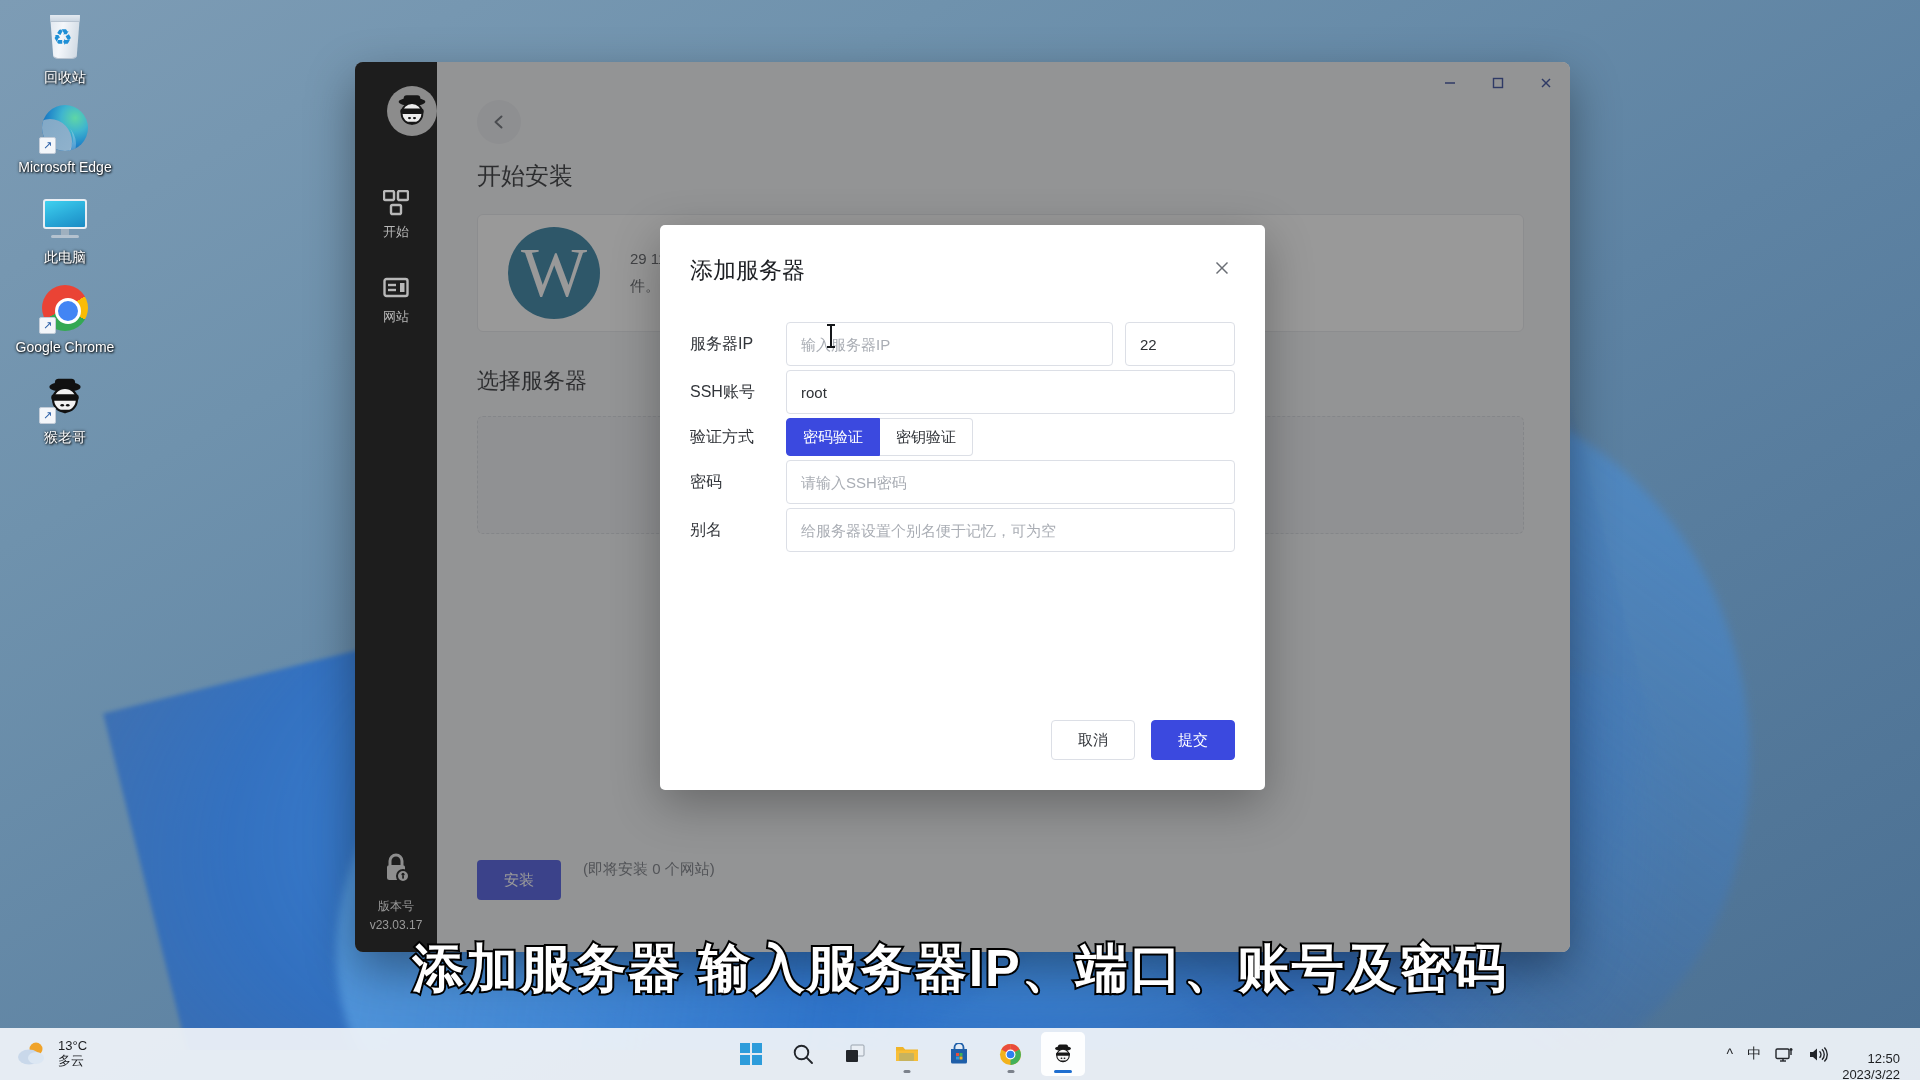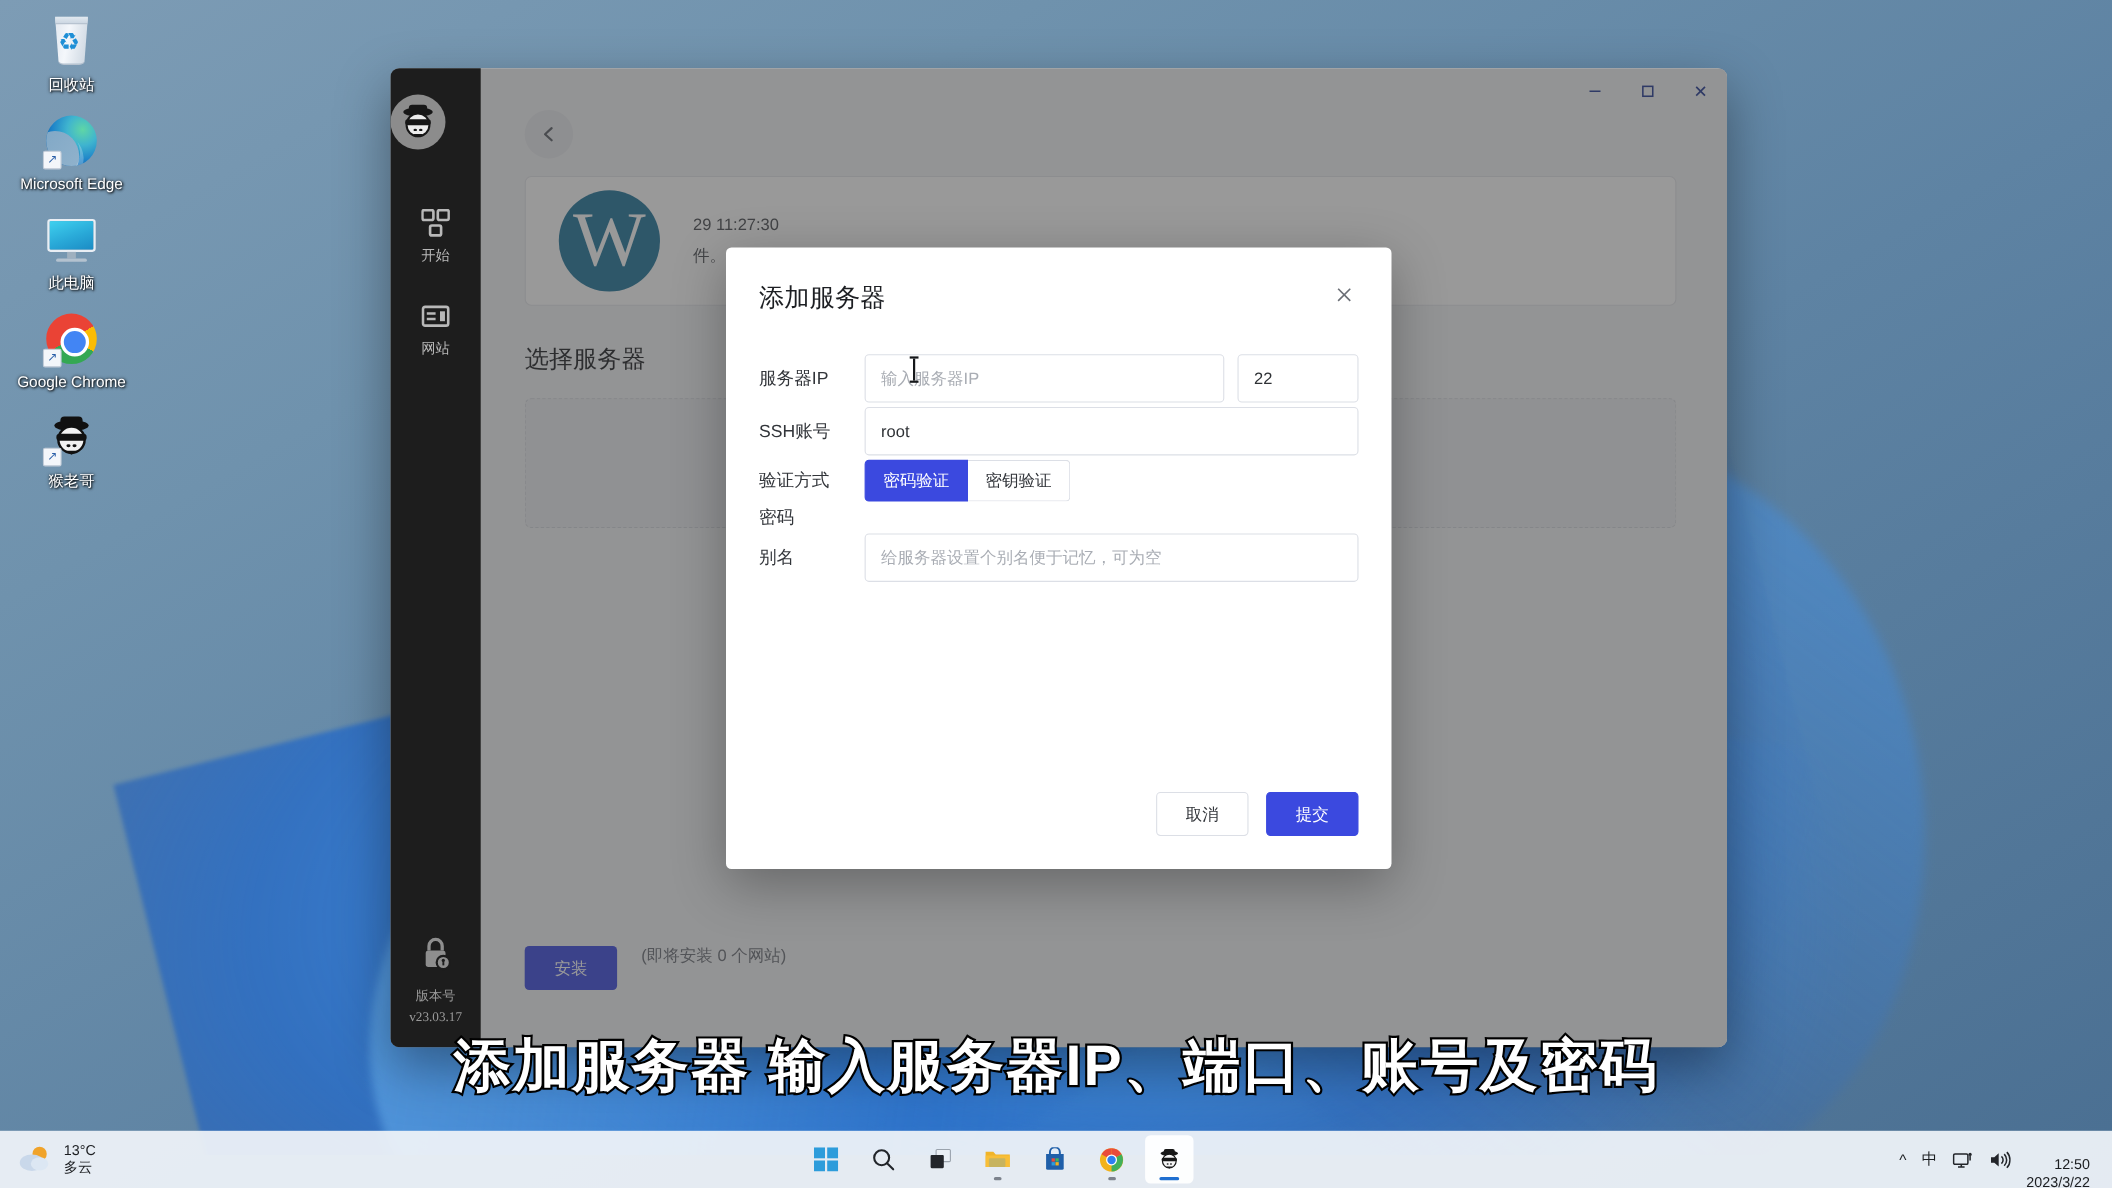--- a/index.html
+++ b/index.html
@@ -146,22 +146,22 @@
   }
   .win-btn {
     width: 48px; height: 42px; display: flex; align-items: center; justify-content: center;
     color: #2f3a66; font-size: 15px; cursor: pointer;
   }
   .win-btn svg { display: block; }
 
   
   .app-side {
     width: 82px; flex: 0 0 82px; background: #1d1d1d;
-    display: flex; flex-direction: column; align-items: flex-start;
-    padding-top: 24px; position: relative; z-index: 20; font-family: Liberation Serif, serif;
+    display: flex; flex-direction: column; align-items: flex-end;
+    padding-top: 24px; position: relative; z-index: 20;
   }
   .side-avatar {
     width: 50px; height: 50px; border-radius: 50%;
     background: #8c8c8c; display: flex; align-items: center; justify-content: center;
     margin-bottom: 42px; overflow: hidden;
   }
   .side-item {
     width: 82px; padding: 12px 0 10px; display: flex; flex-direction: column;
     align-items: center; cursor: pointer; margin-bottom: 12px;
   }
@@ -436,20 +436,21 @@
     </div>
   </div>
 
   <div class="app-main">
     <div class="main-inner">
       <div class="back-btn">
         <svg width="16" height="16" viewBox="0 0 16 16">
           <path d="M10.5 2.5 L4.5 8 L10.5 13.5" fill="none" stroke="#5b5f66" stroke-width="2" stroke-linecap="round" stroke-linejoin="round"></path>
         </svg>
       </div>
+      <div class="page-title">开始安装</div>
 
       <div class="wp-card">
         <div class="wp-logo">
           <span class="wp-logo-w">W</span>
         </div>
         <div class="wp-meta">
           <div class="wp-meta-line">29 11:27:30</div>
           <div class="wp-meta-line">件。</div>
         </div>
       </div>
@@ -523,20 +524,23 @@
     <div class="frm-ctrl">
       <div class="seg">
         <button class="seg-btn active">密码验证</button>
         <button class="seg-btn">密钥验证</button>
       </div>
     </div>
   </div>
 
   <div class="frm-row">
     <div class="frm-label">密码</div>
+    <div class="frm-ctrl">
+      <input class="txt" placeholder="请输入SSH密码" style="">
+    </div>
   </div>
 
   <div class="frm-row">
     <div class="frm-label">别名</div>
     <div class="frm-ctrl">
       <input class="txt" placeholder="给服务器设置个别名便于记忆，可为空" style="">
     </div>
   </div>
 
   <div class="modal-foot">

